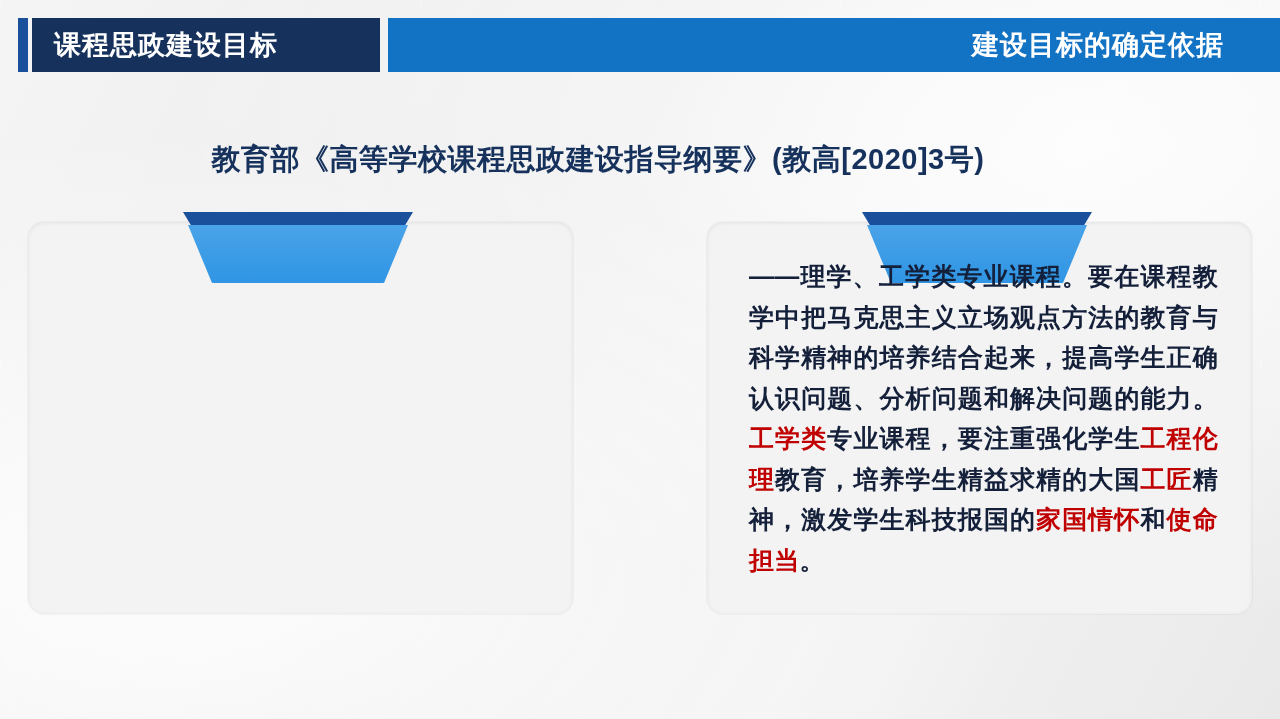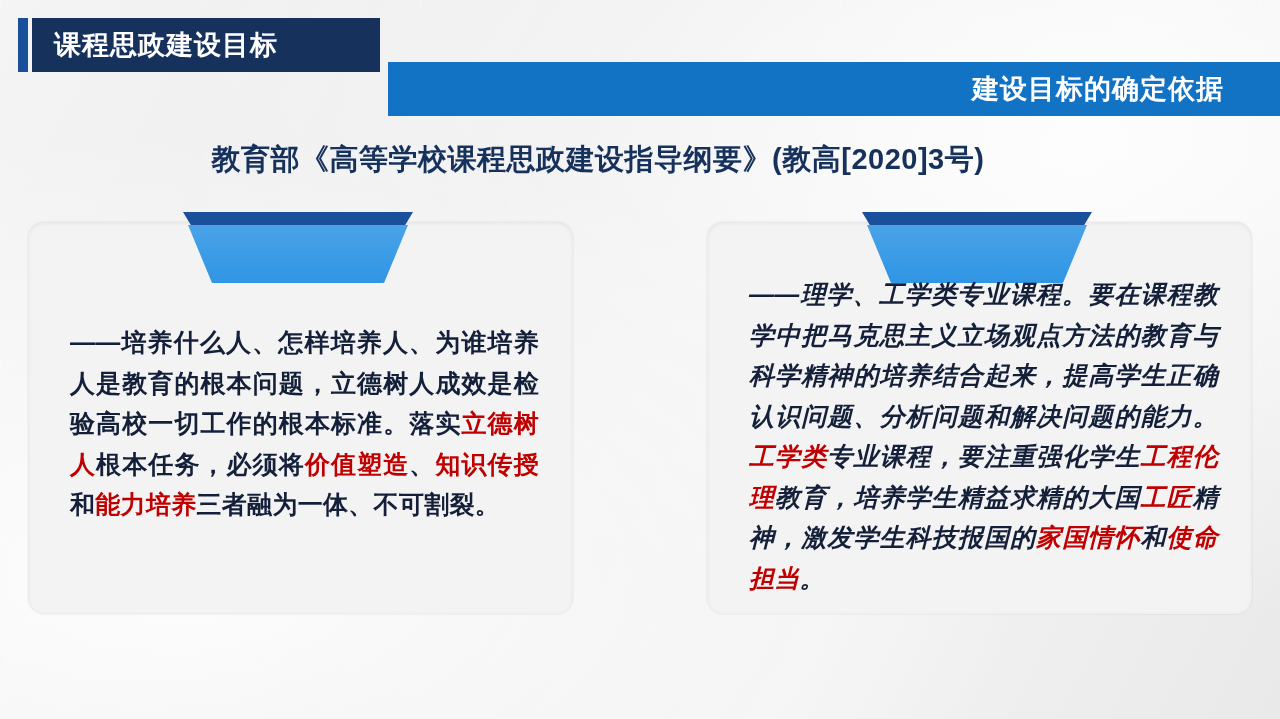--- a/index.html
+++ b/index.html
@@ -79,21 +79,20 @@
     left: 388px;
     top: 0;
     right: 0;
     height: 54px;
     background: #1272c4;
     display: flex;
     align-items: center;
     justify-content: flex-end;
     padding-right: 56px;
     box-sizing: border-box;
-    margin-top: 44px;
   }
   .header-right-title {
     color: #ffffff;
     font-size: 27px;
     font-weight: bold;
     letter-spacing: 1px;
     white-space: nowrap;
   }
 
   
@@ -161,21 +160,21 @@
     left: 42px;
     right: 34px;
     font-size: 25px;
     line-height: 1.62;
     color: #14203a;
     font-weight: bold;
     letter-spacing: 0.3px;
     text-align: justify;
   }
   .card-left .card-text { top: 100px; }
-  .card-right .card-text { top: 52px; font-style: italic; }
+  .card-right .card-text { top: 34px; }
 
   .hl { color: #c00000; }
 
   
 </style>
 </head>
 <body>
 
 <div class="slide">
   <div class="texture"></div>
@@ -192,21 +191,20 @@
 
   <div class="doc-title">教育部《高等学校课程思政建设指导纲要》(教高[2020]3号)</div>
 
   <div class="cards">
 
     <div class="card card-left">
       <div class="tab">
         <div class="tab-dark"></div>
         <div class="tab-light"></div>
       </div>
-      <div class="card-text"><span>——培养什么人、怎样培养人、为谁培养人是教育的根本问题，立德树人成效是检验高校一切工作的根本标准。落实</span><span class="hl">立德树人</span><span>根本任务，必须将</span><span class="hl">价值塑造</span><span>、</span><span class="hl">知识传授</span><span>和</span><span class="hl">能力培养</span><span>三者融为一体、不可割裂。</span></div>
     </div>
 
     <div class="card card-right">
       <div class="tab">
         <div class="tab-dark"></div>
         <div class="tab-light"></div>
       </div>
       <div class="card-text"><span>——理学、工学类专业课程。要在课程教学中把马克思主义立场观点方法的教育与科学精神的培养结合起来，提高学生正确认识问题、分析问题和解决问题的能力。</span><span class="hl">工学类</span><span>专业课程，要注重强化学生</span><span class="hl">工程伦理</span><span>教育，培养学生精益求精的大国</span><span class="hl">工匠</span><span>精神，激发学生科技报国的</span><span class="hl">家国情怀</span><span>和</span><span class="hl">使命担当</span><span>。</span></div>
     </div>
 

